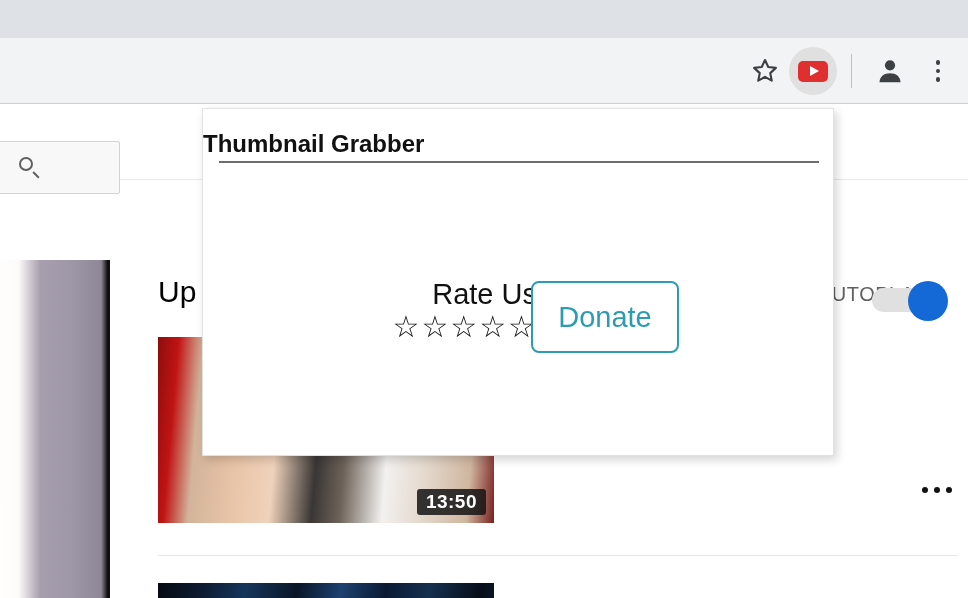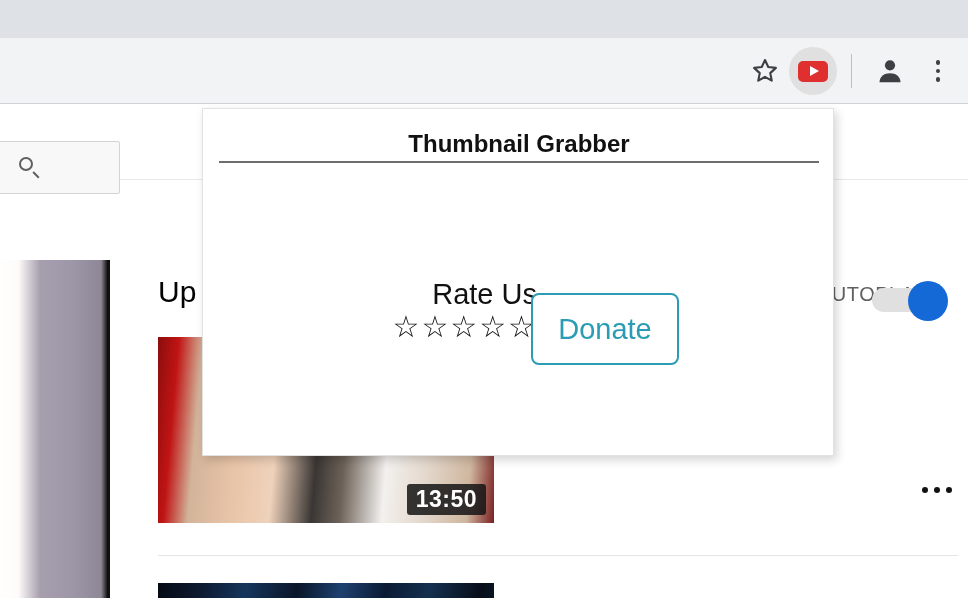--- a/index.html
+++ b/index.html
@@ -254,21 +254,21 @@
         #050a14 0%, #0d1a30 12%, #16355c 24%,
         #0a1628 38%, #1d4170 50%, #0b1a33 62%,
         #15304f 74%, #070d19 88%, #112540 100%);
   }
   .yt-duration {
     position: absolute;
     right: 8px;
     bottom: 8px;
     background: rgba(20,20,20,0.85);
     color: #ffffff;
-    font-size: 23px;
+    font-size: 19px;
     font-weight: bold;
     padding: 2px 9px;
     border-radius: 3px;
     letter-spacing: 0.5px;
   }
   .yt-meta {
     position: absolute;
     left: 354px;
     top: 0;
     width: 440px;
@@ -332,21 +332,20 @@
     border: 1px solid #e2e2e2;
     box-sizing: border-box;
     box-shadow: 3px 4px 9px rgba(0,0,0,0.17);
     z-index: 50;
   }
   #ext-title {
     position: absolute;
     left: 0;
     top: 21px;
     width: 632px;
-    text-align: center;
     font-size: 24px;
     font-weight: bold;
     color: #111111;
   }
   #ext-title-rule {
     position: absolute;
     left: 16px;
     top: 52px;
     width: 600px;
     height: 2px;
@@ -387,21 +386,21 @@
   #rate-stars {
     font-size: 30px;
     letter-spacing: 2px;
     color: #111111;
     line-height: 1.05;
     white-space: nowrap;
   }
   #btn-donate {
     position: absolute;
     left: 328px;
-    top: 184px;
+    top: 172px;
     width: 148px;
     height: 72px;
     box-sizing: border-box;
     border: 2px solid #2b9cb4;
     border-radius: 8px;
     background: #ffffff;
     color: #2b9cb4;
     font-family: "Liberation Sans", sans-serif;
     font-size: 29px;
     cursor: pointer;

